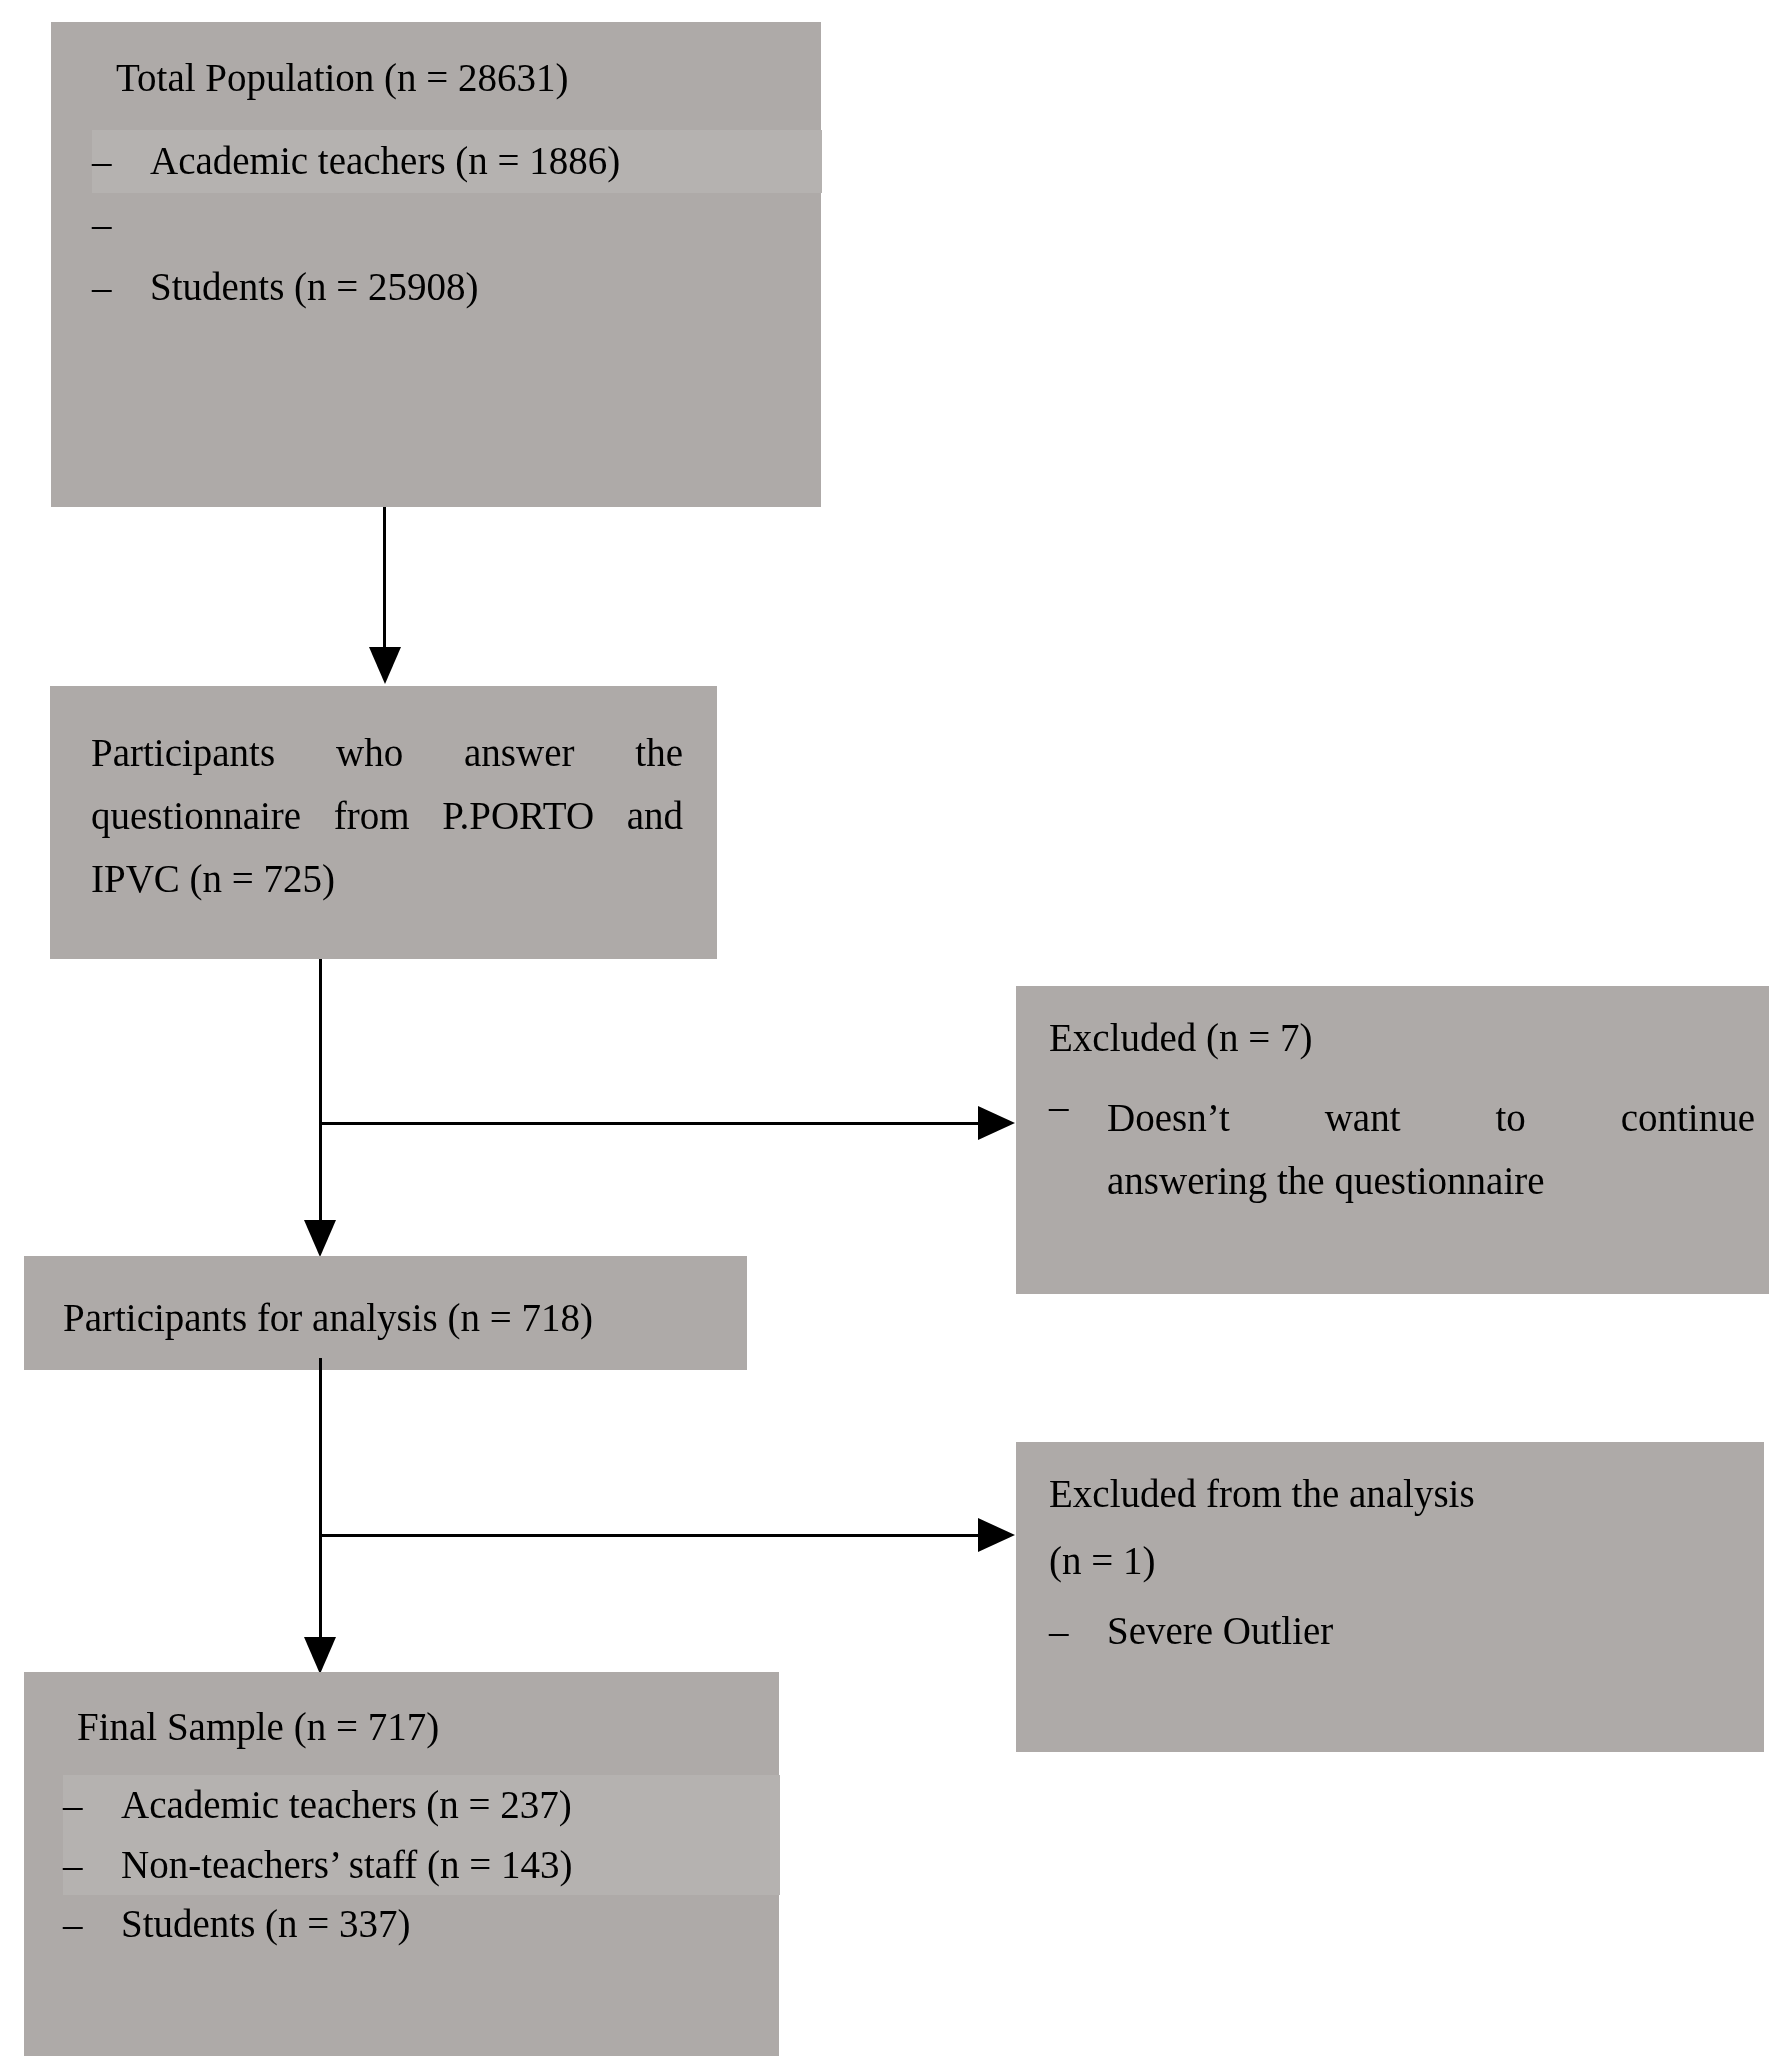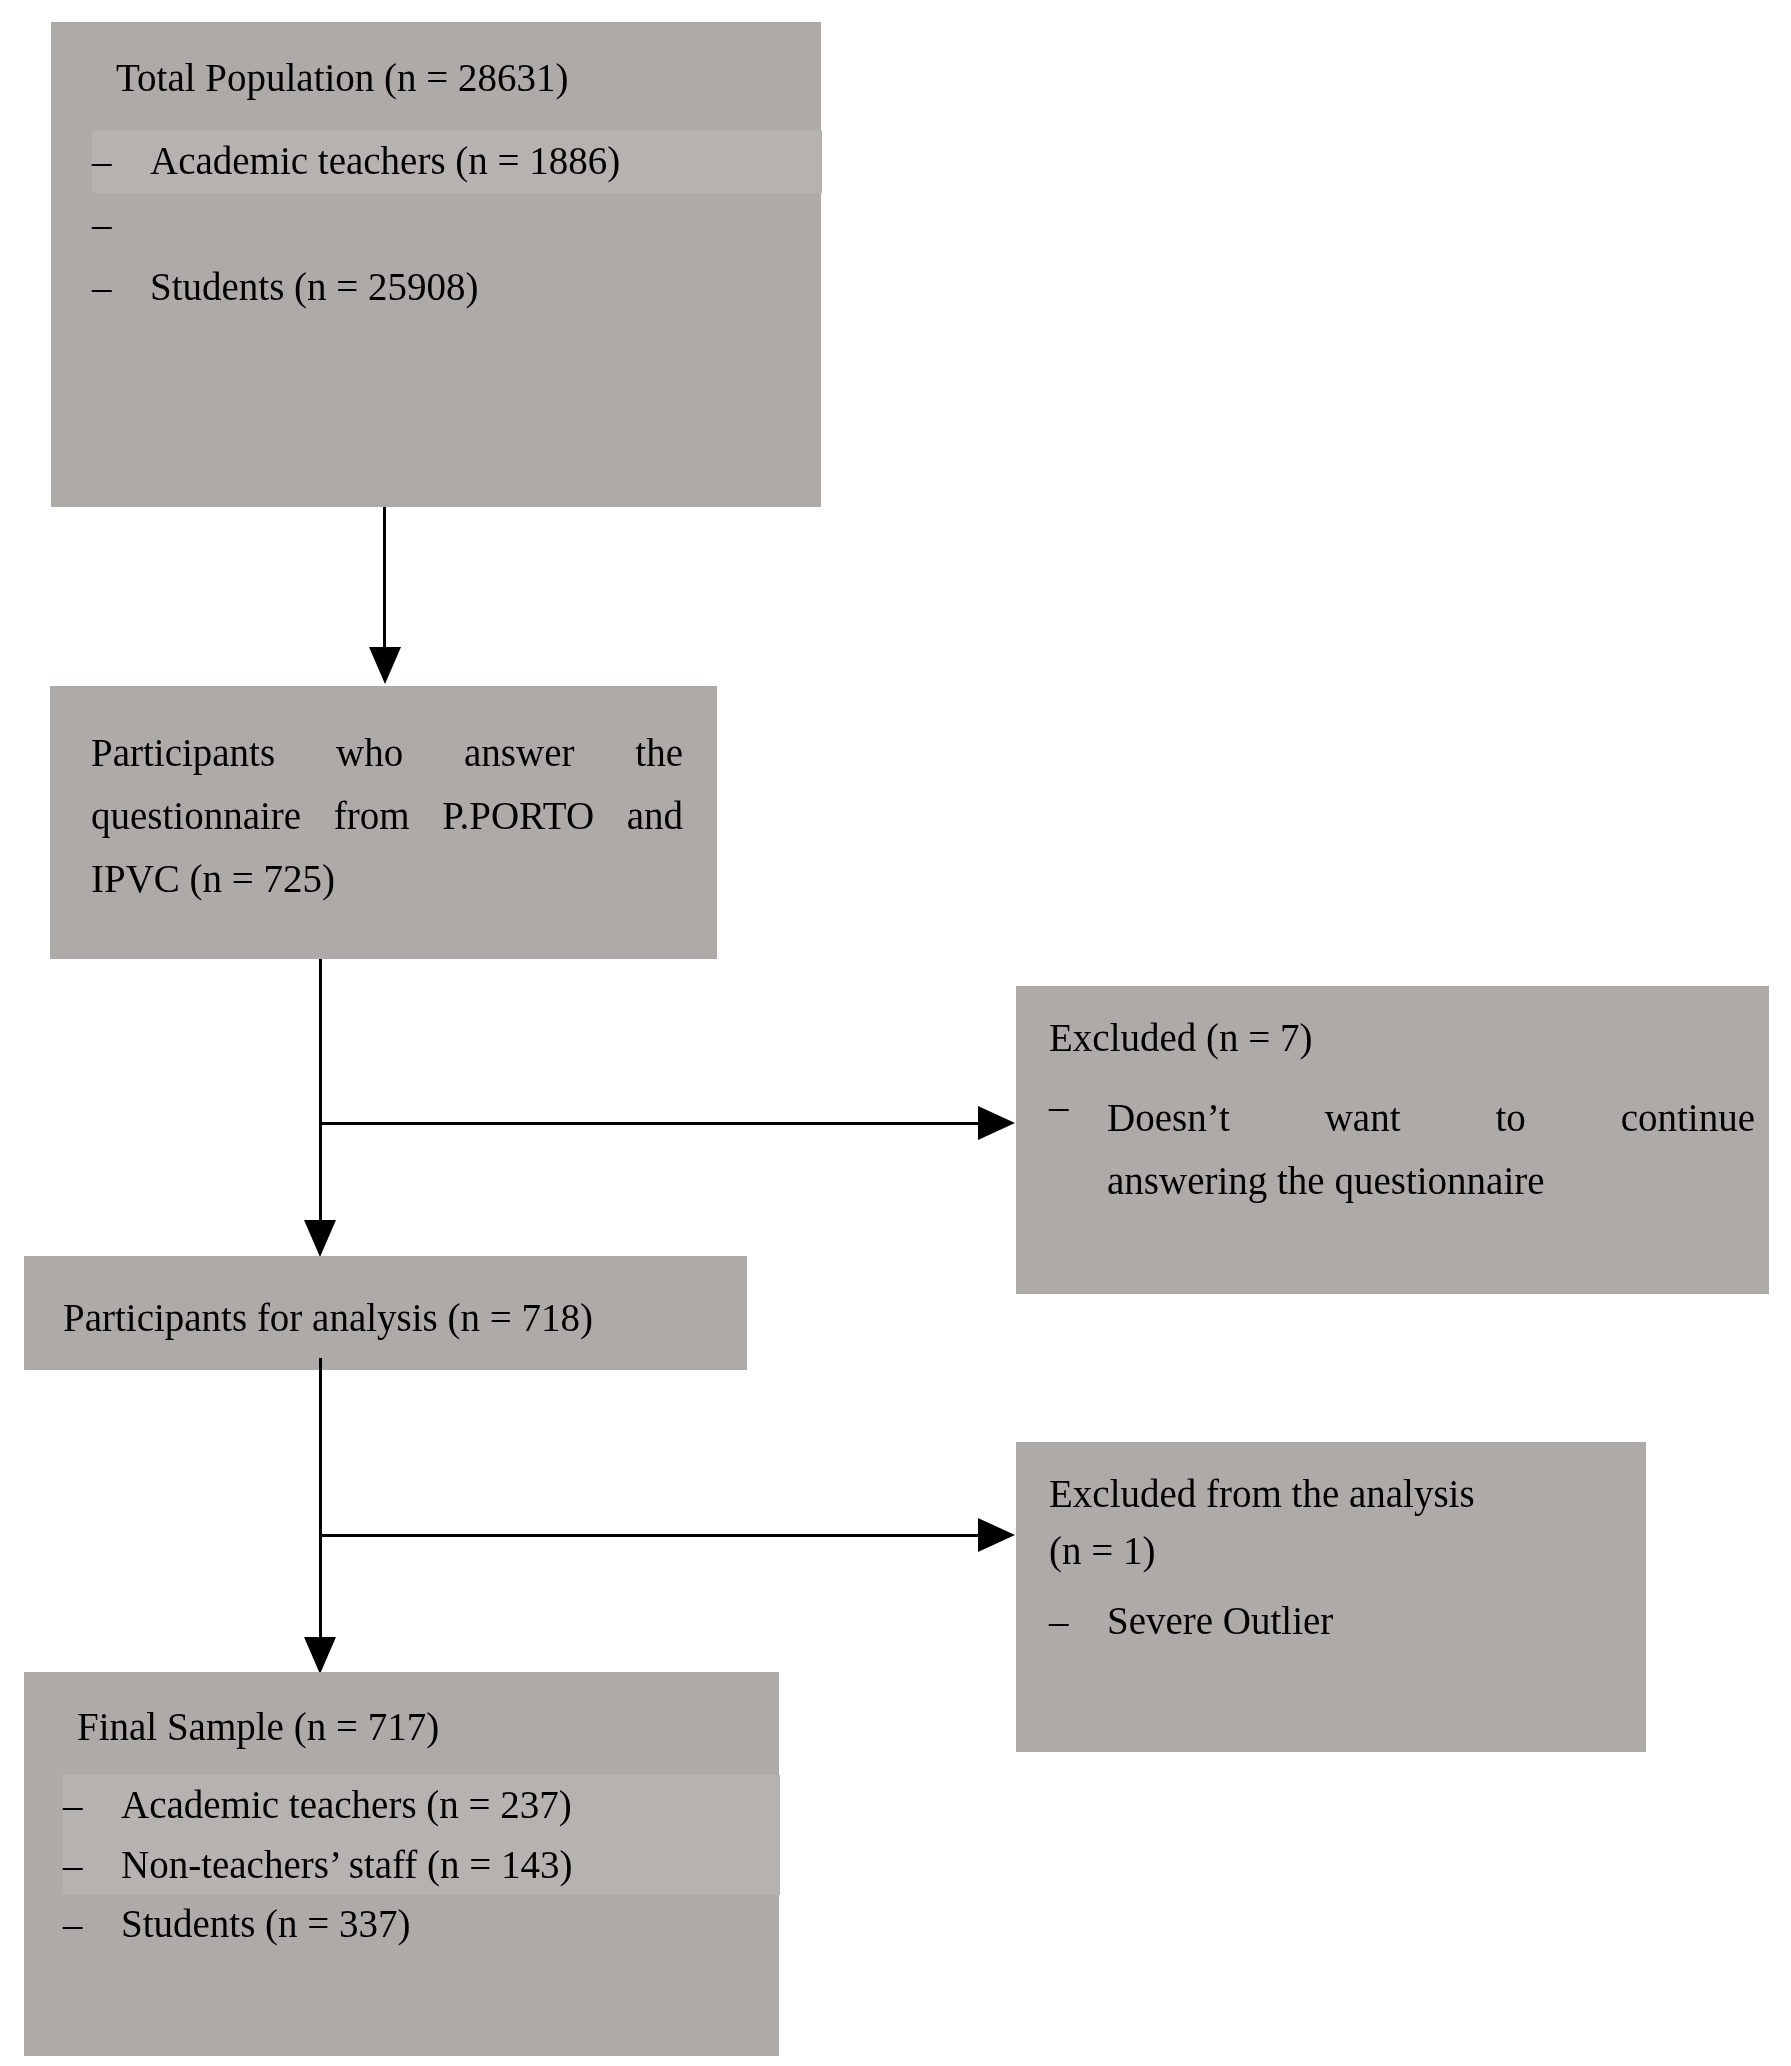--- a/index.html
+++ b/index.html
@@ -157,23 +157,23 @@
               display:flex; align-items:center;">
     <div class="box-title">Participants for analysis (n = 718)</div>
   </div>
 
   <div class="vline" style="left:319px; top:1358px; height:285px;"></div>
   <div class="arrow-down" style="left:304px; top:1637px;"></div>
 
   <div class="hline" style="left:319px; top:1534px; width:660px;"></div>
   <div class="arrow-right" style="left:978px; top:1518px;"></div>
 
-  <div class="box" style="left:1016px; top:1442px; width:630px; height:310px; padding:31px 50px 0 33px;">
+  <div class="box" style="left:1016px; top:1442px; width:748px; height:310px; padding:31px 50px 0 33px;">
     <div class="box-title">Excluded from the analysis</div>
-    <div class="box-title" style="margin-top:15px;">(n = 1)</div>
+    <div class="box-title" style="margin-top:25px;">(n = 1)</div>
 
     <ul class="bullet-list" style="margin-top:28.5px;">
       <li class="bullet-row">
         <span class="dash">–</span>
         <span class="btext">Severe Outlier</span>
       </li>
     </ul>
   </div>
 
   <div class="box" style="left:24px; top:1672px; width:755px; height:384px; padding:34px 0 0 0;">

